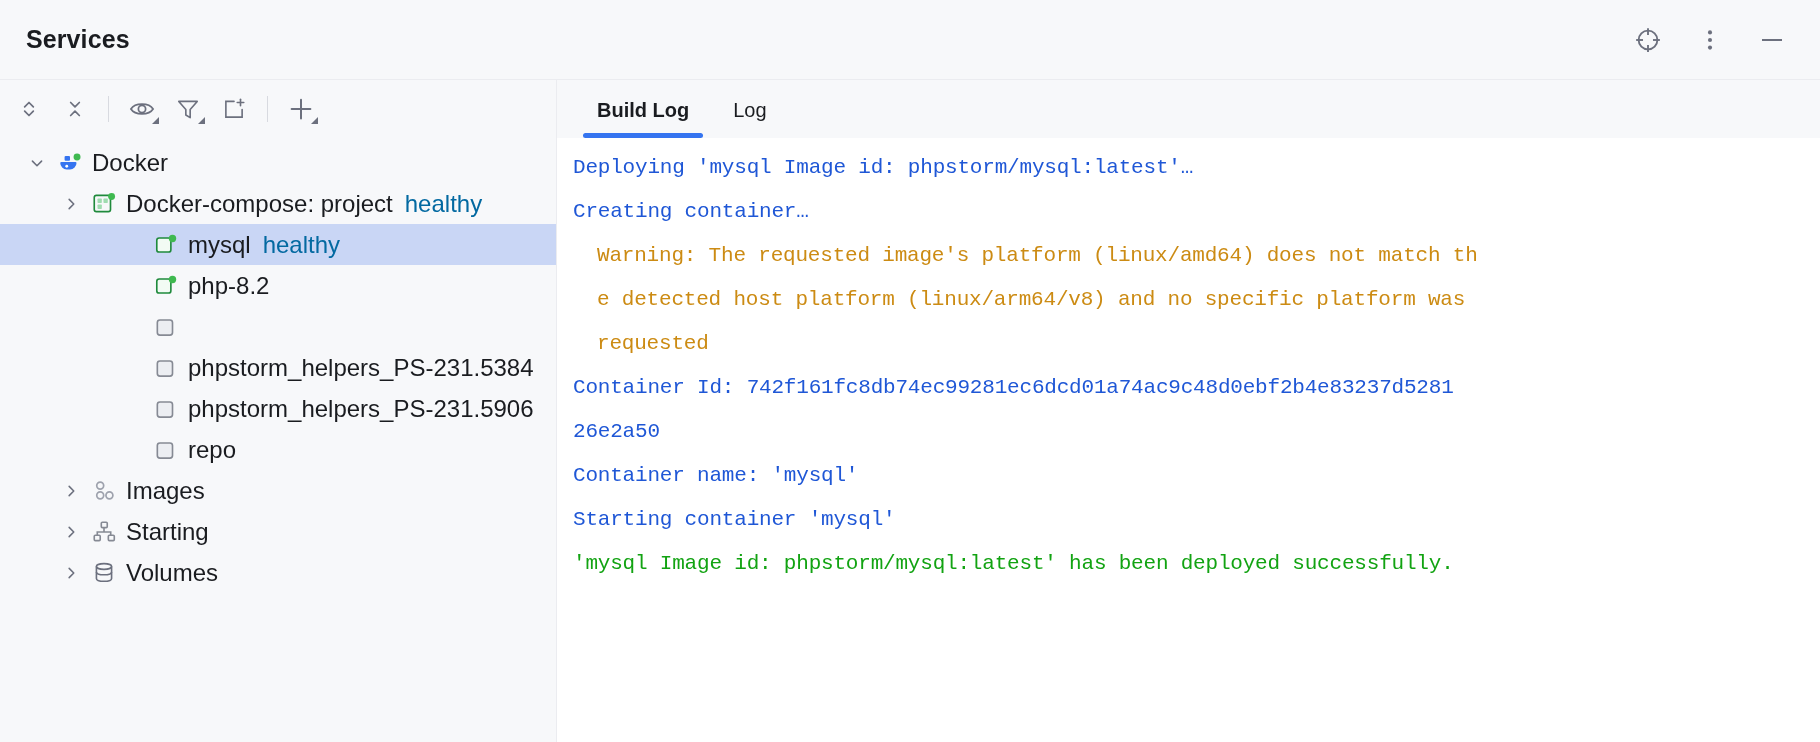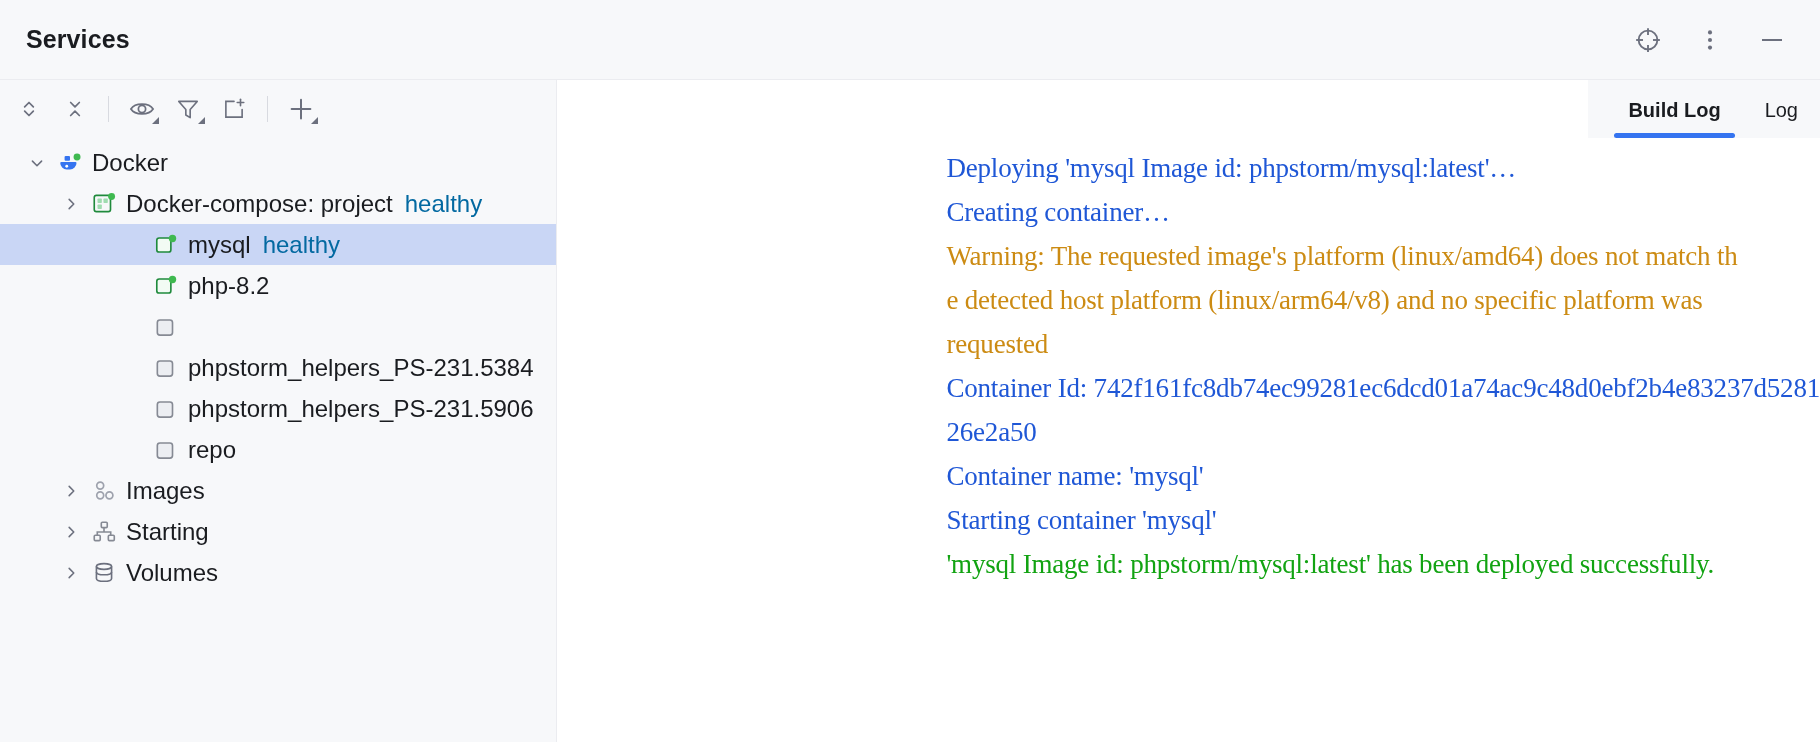--- a/index.html
+++ b/index.html
@@ -61,46 +61,46 @@
   .row .arrow { width: 34px; flex: 0 0 34px; display: flex; align-items: center; justify-content: center; }
   .row .arrow.empty { }
   .row .ico { width: 32px; flex: 0 0 32px; display: flex; align-items: center; justify-content: center; margin-right: 6px; }
   .row .lbl { }
   .row .status { color: #0369a1; margin-left: 12px; }
   .d0 { padding-left: 20px; }
   .d1 { padding-left: 54px; }
   .d2 { padding-left: 116px; }
 
   
-  .right { flex: 1 1 auto; display: flex; flex-direction: column; min-width: 0; background: #ffffff; align-items: flex-end; }
+  .right { flex: 1 1 auto; display: flex; flex-direction: column; min-width: 0; background: #ffffff; }
   .tabs {
     height: 58px; flex: 0 0 58px;
     display: flex; align-items: flex-end;
     background: #f7f8fa;
     padding-left: 18px;
   }
   .tab {
     height: 56px; display: flex; align-items: center;
     padding: 0 22px; font-size: 20px; color: #1a1c20;
     position: relative; cursor: pointer;
   }
   .tab.active { font-weight: bold; }
   .tab.active::after {
     content: ""; position: absolute; left: 8px; right: 8px; bottom: 0;
     height: 5px; background: #3574f0; border-radius: 3px;
   }
   .logwrap { flex: 1 1 auto; background: #ffffff; overflow: hidden; padding: 8px 0 0 8px; }
   .log {
-    font-family: Liberation Serif, serif;
-    font-size: 27px; line-height: 44px;
+    font-family: Liberation Mono, monospace;
+    font-size: 21px; line-height: 44px;
     white-space: pre; letter-spacing: -0.2px;
   }
   .log .line { padding-left: 8px; }
   .c-info { color: #1f57d6; }
-  .c-warn { color: #cc8b13; }
+  .c-warn { color: #cc8b13; margin-left: 24px; }
   .c-ok   { color: #12a312; }
 </style>
 </head>
 <body>
 
 <div class="window">
 
   <div class="titlebar">
     <div class="title">Services</div>
     <div class="titlebar-spacer"></div>

